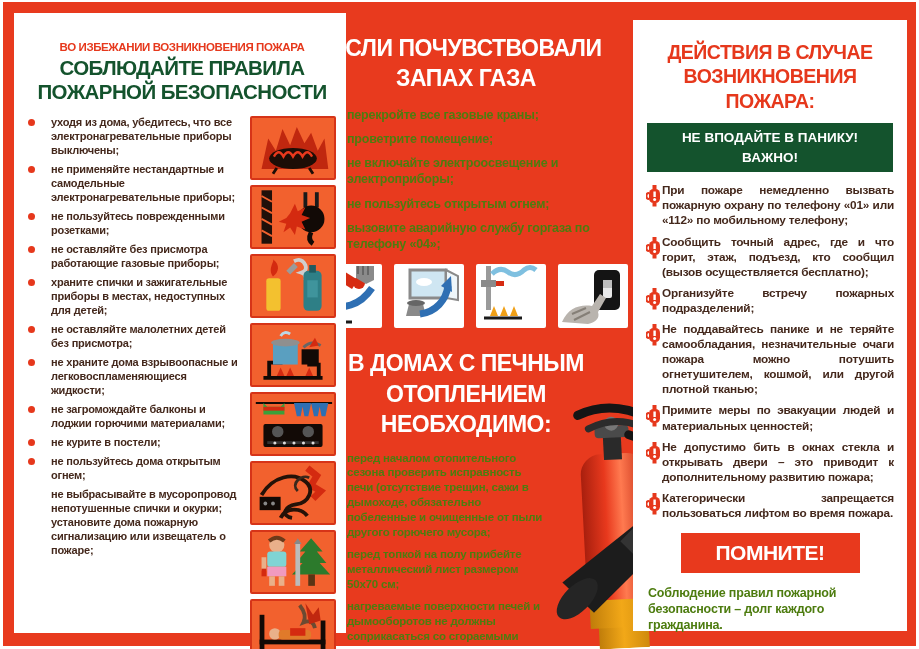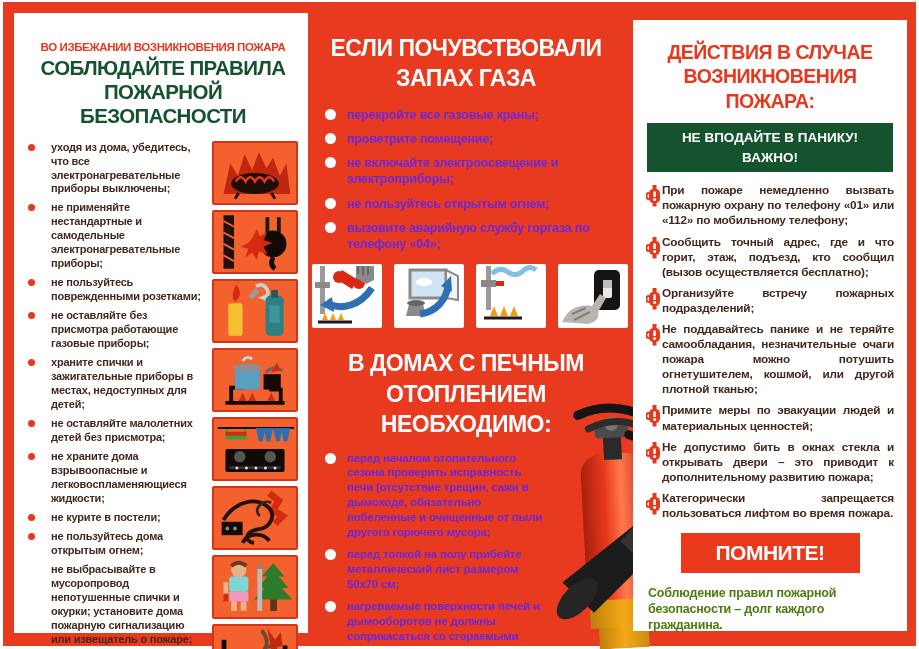--- a/index.html
+++ b/index.html
@@ -1,40 +1,40 @@
 <!DOCTYPE html>
 <html><head>
 <meta charset="utf-8">
 <style>
   html,body{margin:0;padding:0;}
   body{width:919px;height:649px;background:#ffffff;font-family:"Liberation Sans",sans-serif;overflow:hidden;}
   .poster{position:relative;width:919px;height:649px;background:#ffffff;}
   .red-field{position:absolute;left:3px;top:2px;right:3px;bottom:3px;background:#e83a1e;}
   .panel{position:absolute;background:#ffffff;box-sizing:border-box;z-index:3;}
-  .left-panel{left:14px;top:13px;width:294px;height:620px;padding:12px 10px 8px 14px;}
+  .left-panel{left:14px;top:13px;width:332px;height:620px;padding:12px 10px 8px 14px;}
   .right-panel{left:633px;top:20px;width:274px;height:611px;padding:12px 13px 10px 13px;}
   .middle{position:absolute;left:299px;top:17px;width:334px;height:649px;z-index:1;}
 
   
   .pretitle{color:#e6381c;font-weight:bold;font-size:11.5px;text-align:center;letter-spacing:-0.4px;margin-top:16px;}
   .l-title{color:#14532d;font-weight:bold;font-size:20.5px;line-height:1.18;text-align:center;letter-spacing:-0.6px;margin:3px 0 12px 0;}
   .left-body{display:flex;gap:7px;}
   .bullets{flex:1;min-width:0;}
   .b-item{display:flex;gap:16px;margin-bottom:5px;color:#44281c;font-weight:bold;font-size:11px;line-height:1.27;letter-spacing:-0.2px;}
   .b-item .dot{width:7px;height:7px;border-radius:50%;background:#e6381c;margin-top:3px;flex:none;}
   .b-item.no-dot .dot{visibility:hidden;}
   .pict-col{width:86px;flex:none;display:flex;flex-direction:column;gap:5px;}
   .tile{height:60px;background:#f2612e;border:2px solid #d63418;border-radius:2px;overflow:hidden;flex:none;}
   .tile svg{display:block;width:100%;height:100%;}
 
   
   .m-title{color:#ffffff;font-weight:bold;font-size:23px;line-height:1.32;text-align:center;letter-spacing:-0.5px;margin:16px 14px 13px 14px;}
   .m-title2{margin-top:20px;margin-bottom:11px;}
   .m-list{margin:0 6px 0 26px;}
-  .m-item{display:flex;gap:11px;color:#6d28d9;font-weight:bold;font-size:12.5px;line-height:1.3;margin-bottom:8px;letter-spacing:-0.2px;}
+  .m-item{display:flex;gap:11px;color:#4d7c0f;font-weight:bold;font-size:12.5px;line-height:1.3;margin-bottom:8px;letter-spacing:-0.2px;}
   .m-item .mdot{width:11px;height:11px;border-radius:50%;background:#ffffff;margin-top:2px;flex:none;}
   .stove-list{margin-right:86px;}
   .stove-list .m-item{font-size:11.5px;margin-bottom:7px;}
   .pictostrip{display:flex;gap:12px;margin:12px 13px 2px 13px;}
   .ptile{width:70px;height:64px;background:#ffffff;border-radius:2px;flex:none;}
   .ptile svg{display:block;width:100%;height:100%;}
 
   
   .ext-photo{position:absolute;left:531px;top:384px;width:152px;height:265px;z-index:2;transform:rotate(-3deg);}
   .ext-photo svg{display:block;width:100%;height:100%;}
@@ -79,20 +79,24 @@
             <span class="dot"></span>
             <span>храните спички и зажигательные приборы в местах, недоступных для детей;</span>
           </div>
         <div class="b-item">
             <span class="dot"></span>
             <span>не оставляйте малолетних детей без присмотра;</span>
           </div>
         <div class="b-item">
             <span class="dot"></span>
             <span>не храните дома взрывоопасные и легковоспламеняющиеся жидкости;</span>
+          </div>
+        <div class="b-item">
+            <span class="dot"></span>
+            <span>не загромождайте балконы и лоджии горючими материалами;</span>
           </div>
         <div class="b-item">
             <span class="dot"></span>
             <span>не курите в постели;</span>
           </div>
         <div class="b-item">
             <span class="dot"></span>
             <span>не пользуйтесь дома открытым огнем;</span>
           </div>
         <div class="b-item no-dot">

